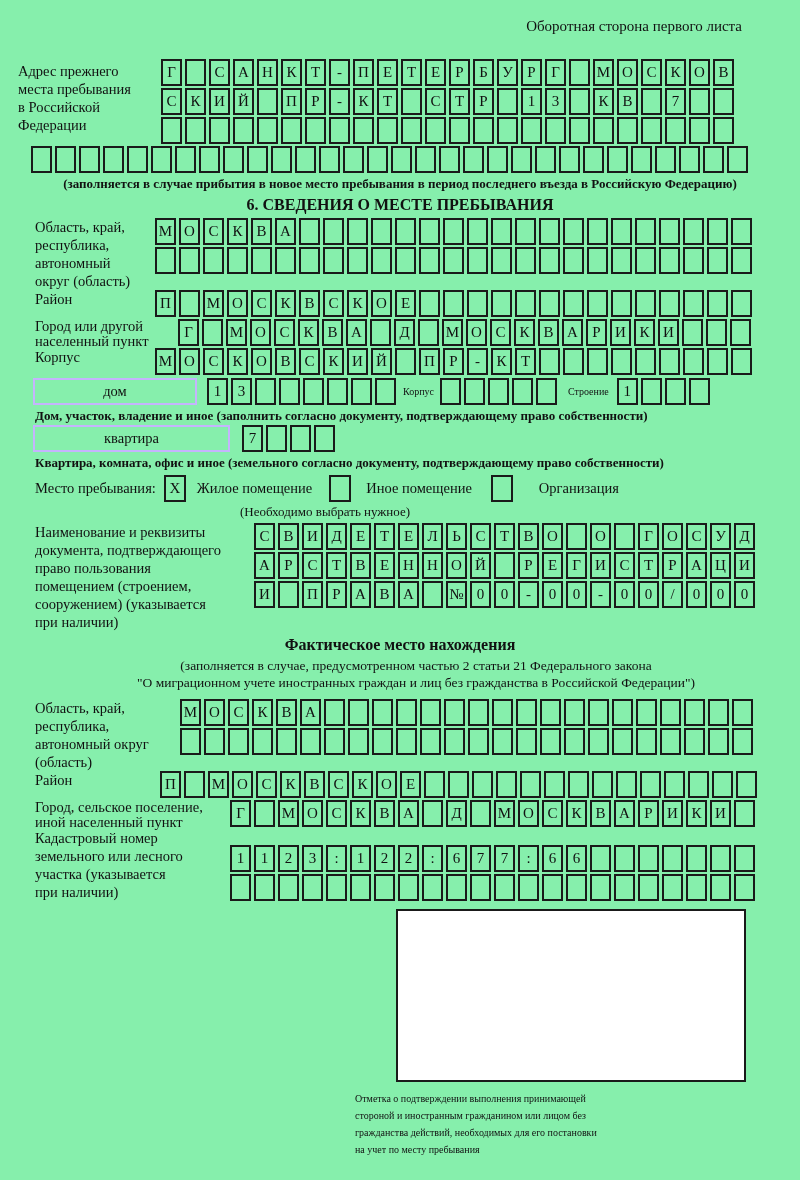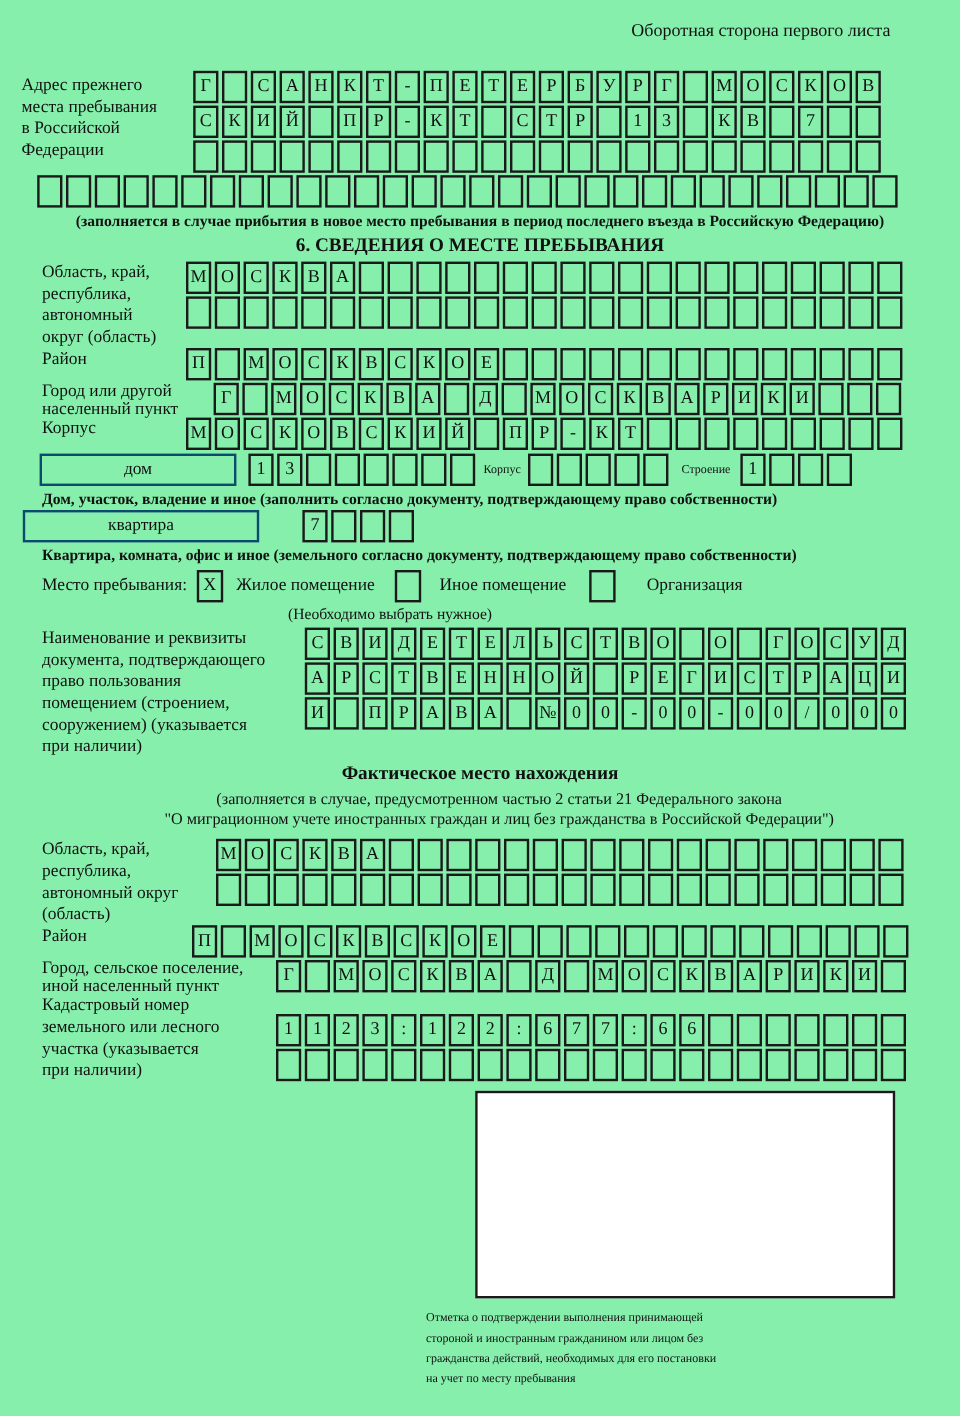--- a/index.html
+++ b/index.html
@@ -41,28 +41,28 @@
   .r-district { margin-left:35px; }
   .r-district .lbl { width:120px; }
   .r-city { margin-left:35px; height:29px; }
   .r-city .lbl { width:143px; line-height:15px; }
   .r-street { margin-left:35px; }
   .r-street .lbl { width:120px; }
 
   .house-row { display:flex; margin-left:33px; margin-top:1px; height:27px; }
   .house-row .cell-row, .ap-row .cell-row { margin-bottom:0; }
   .wide-box {
-    box-sizing:border-box; height:27px; border:2px solid #0c4a6e;
+    box-sizing:border-box; height:27px; border:2px solid #c4b5fd;
     display:flex; align-items:center; justify-content:center; font-size:14.5px;
   }
   .box-dom { width:164px; margin-right:10px; }
   .box-kv  { width:197px; margin-right:12px; }
   .inline-lbl { font-size:10px; line-height:27px; }
   .ml4{margin-left:4px;} .mr6{margin-right:6px;} .ml8{margin-left:8px;} .mr8{margin-right:8px;}
-  .ap-row { display:flex; margin-left:19px; margin-top:1px; height:27px;gap:24px; }
+  .ap-row { display:flex; margin-left:33px; margin-top:1px; height:27px; }
 
   .presence { display:flex; align-items:center; margin:4px 0 0 35px; height:27px; font-size:14.5px; }
   .cbox {
     width:22px; height:27px; box-sizing:border-box; border:2px solid #1a1a1a;
     display:flex; align-items:center; justify-content:center; font-size:15px;
   }
   .presence .opt-lbl { white-space:nowrap; }
   .presence-note { margin-left:240px; font-size:13px; margin-top:2px; }
 
   .r-doc { margin:3px 0 0 35px; }

